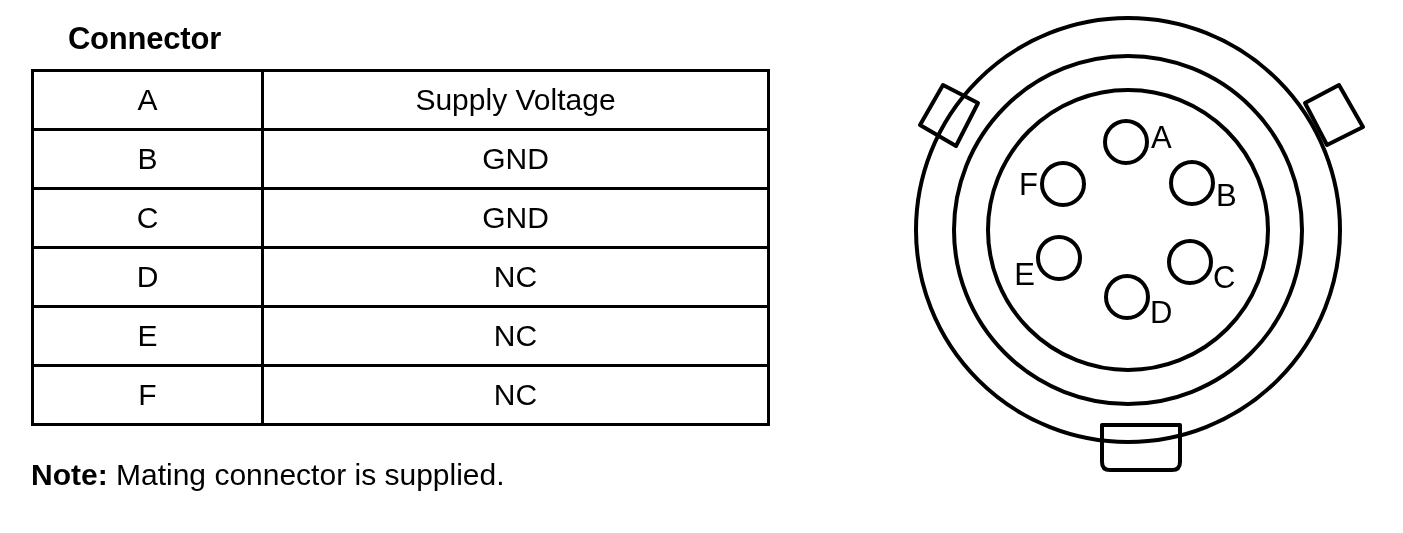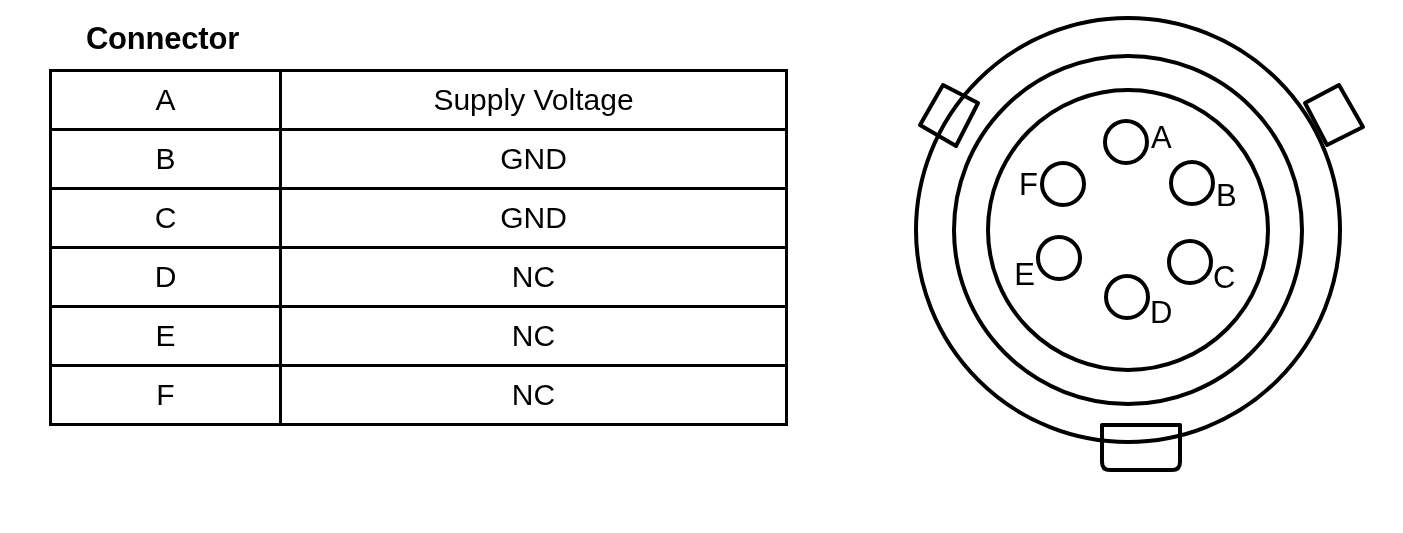--- a/index.html
+++ b/index.html
@@ -17,21 +17,20 @@
     -webkit-font-smoothing: antialiased;
   }
 
   
   #pinout-block {
     position: absolute;
     left: 0;
     top: 0;
     width: 800px;
     height: 533px;
-    margin-left: 18px;
   }
 
   .table-headers {
     position: absolute;
     left: 31px;
     top: 18px;
     width: 730px;
     height: 42px;
   }
   .hdr {
@@ -149,20 +148,24 @@
         <td class="col-connector">E</td>
         <td class="col-signal">NC</td>
       </tr>
       <tr>
         <td class="col-connector">F</td>
         <td class="col-signal">NC</td>
       </tr>
     </tbody>
   </table>
 
+  <div class="note-line">
+    <span class="note-label">Note:</span>
+    <span class="note-text">Mating connector is supplied.</span>
+  </div>
 
 </div>
 
 <div id="connector-block">
   <svg id="connector-svg" viewBox="0 0 523 533" xmlns="http://www.w3.org/2000/svg">
 
     <path class="cx-tab" d="M 40 125 L 63 85 L 98 103 L 76 146 Z"></path>
     <path class="cx-tab" d="M 425 103 L 459 85 L 483 127 L 447 145 Z"></path>
     <path class="cx-tab" d="M 222 425 L 300 425 L 300 462 Q 300 470 292 470 L 230 470 Q 222 470 222 462 Z"></path>
 

